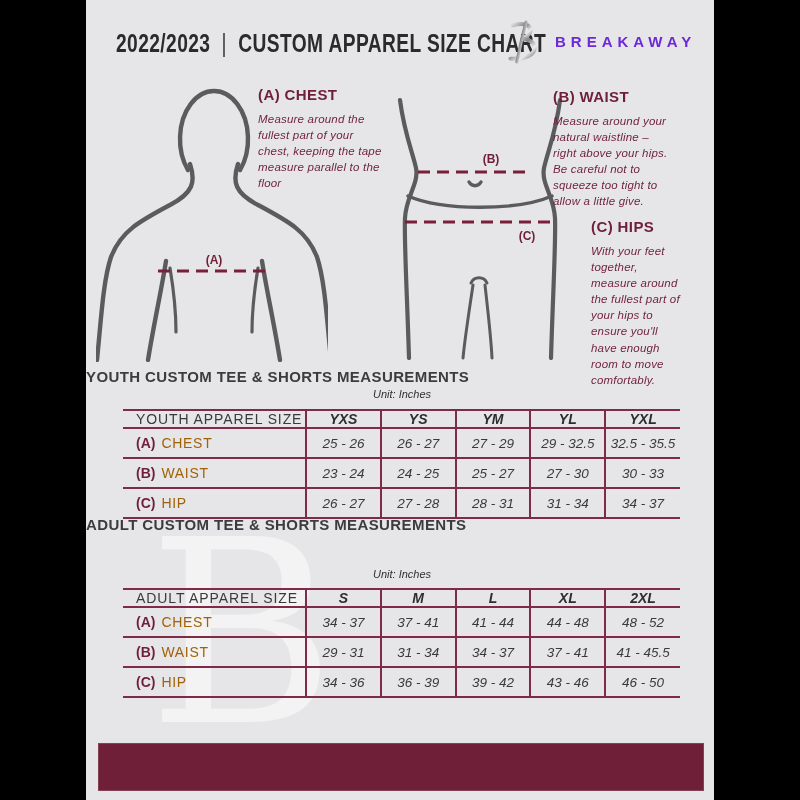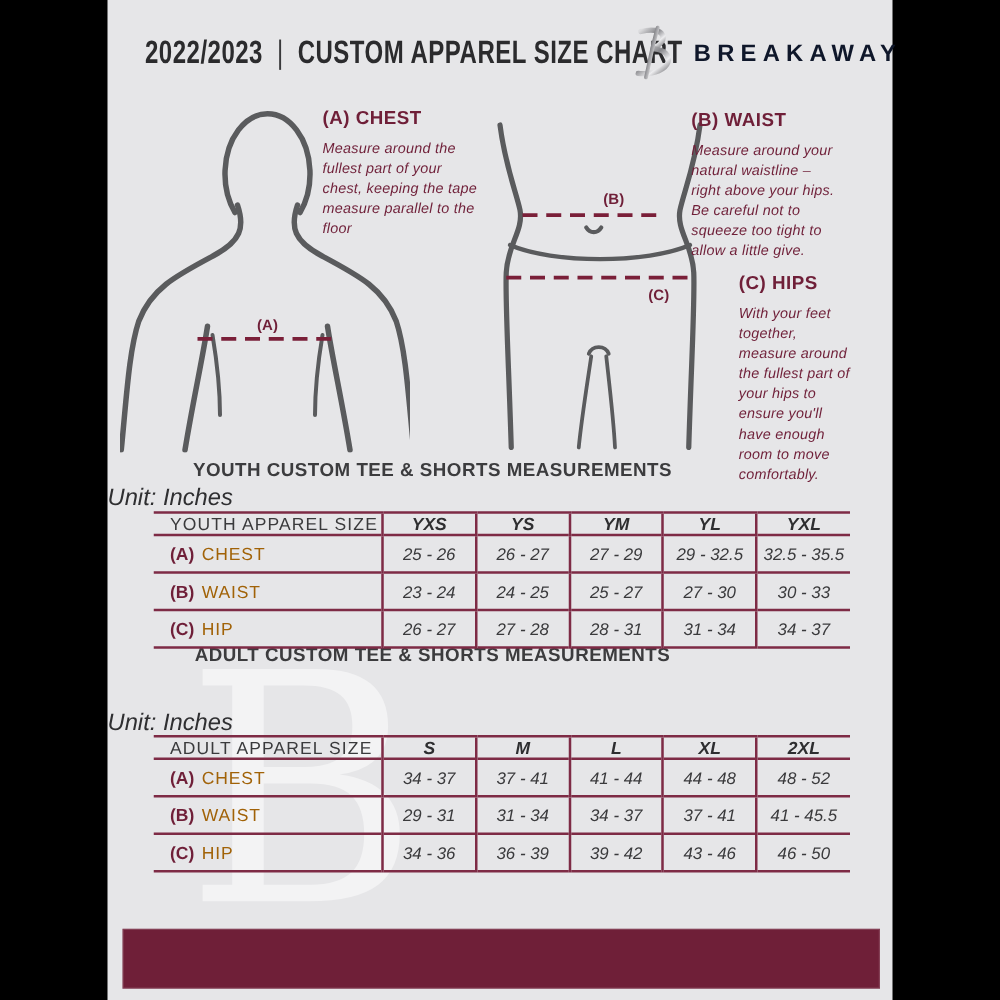--- a/index.html
+++ b/index.html
@@ -13,40 +13,40 @@
   *{margin:0;padding:0;box-sizing:border-box;}
   body{width:800px;height:800px;font-family:"Liberation Sans","DejaVu Sans",sans-serif;}
   .stage{position:relative;width:800px;height:800px;background:#000;overflow:hidden;}
   .page{position:absolute;left:86px;top:0;width:628px;height:800px;background:var(--page);}
 
   
   .hdr-left{position:absolute;left:30px;top:28px;white-space:nowrap;
     font-weight:bold;font-size:24px;color:var(--ink);
     transform:scale(0.80,1.08);transform-origin:left top;letter-spacing:0.5px;}
   .hdr-left .sep{margin:0 14px;font-weight:normal;color:#3a3a3c;}
-  .brand{position:absolute;left:469px;top:33px;font-weight:bold;font-size:19px;
-    letter-spacing:5px;color:#0f172a;white-space:nowrap;}
+  .brand{position:absolute;left:469px;top:33px;font-weight:bold;font-size:15px;
+    letter-spacing:5px;color:#6d28d9;white-space:nowrap;}
   .logo{position:absolute;left:414px;top:19px;}
 
   
   .fig{position:absolute;}
   .fig-upper{left:10px;top:80px;}
   .fig-lower{left:304px;top:92px;}
   .guide-block{position:absolute;color:var(--maroon);}
   .guide-block h3{font-size:15px;font-weight:bold;letter-spacing:0.4px;margin-bottom:8px;}
   .guide-block p{font-size:11.5px;font-style:italic;line-height:1.4;letter-spacing:0.2px;}
   .gb-chest{left:172px;top:86px;width:125px;}
   .gb-waist{left:467px;top:88px;width:120px;}
   .gb-hips{left:467px;top:218px;width:128px;padding-left:38px;}
 
   
-  .tbl-title{position:absolute;left:0;width:520px;text-align:center;
+  .tbl-title{position:absolute;left:0;width:520px;
     font-size:15px;font-weight:bold;color:#3c3c3e;letter-spacing:0.4px;}
-  .tbl-unit{position:absolute;left:0;width:632px;text-align:left;
-    font-size:19px;font-style:italic;color:#2f2f31;}
+  .tbl-unit{position:absolute;left:0;width:632px;text-align:center;
+    font-size:11px;font-style:italic;color:#2f2f31;}
   .yt-title{top:368px;} .yt-unit{top:388px;}
   .at-title{top:516px;} .at-unit{top:568px;}
   .size-table{position:absolute;left:37px;width:557px;border-collapse:collapse;table-layout:fixed;
     border-top:2px solid var(--line);border-bottom:2px solid var(--line);z-index:1;}
   .yt-table{top:409px;} .at-table{top:588px;}
   .size-table col.c0{width:183px;}
   .size-table td{border-top:2px solid var(--line);height:30px;vertical-align:middle;
     text-align:center;font-size:13.5px;color:var(--cell);}
   .size-table td:not(:first-child){border-left:2px solid var(--line);font-style:italic;}
   .size-table tr.hd td{height:15px;font-weight:bold;font-size:14px;color:#2e2e30;}

